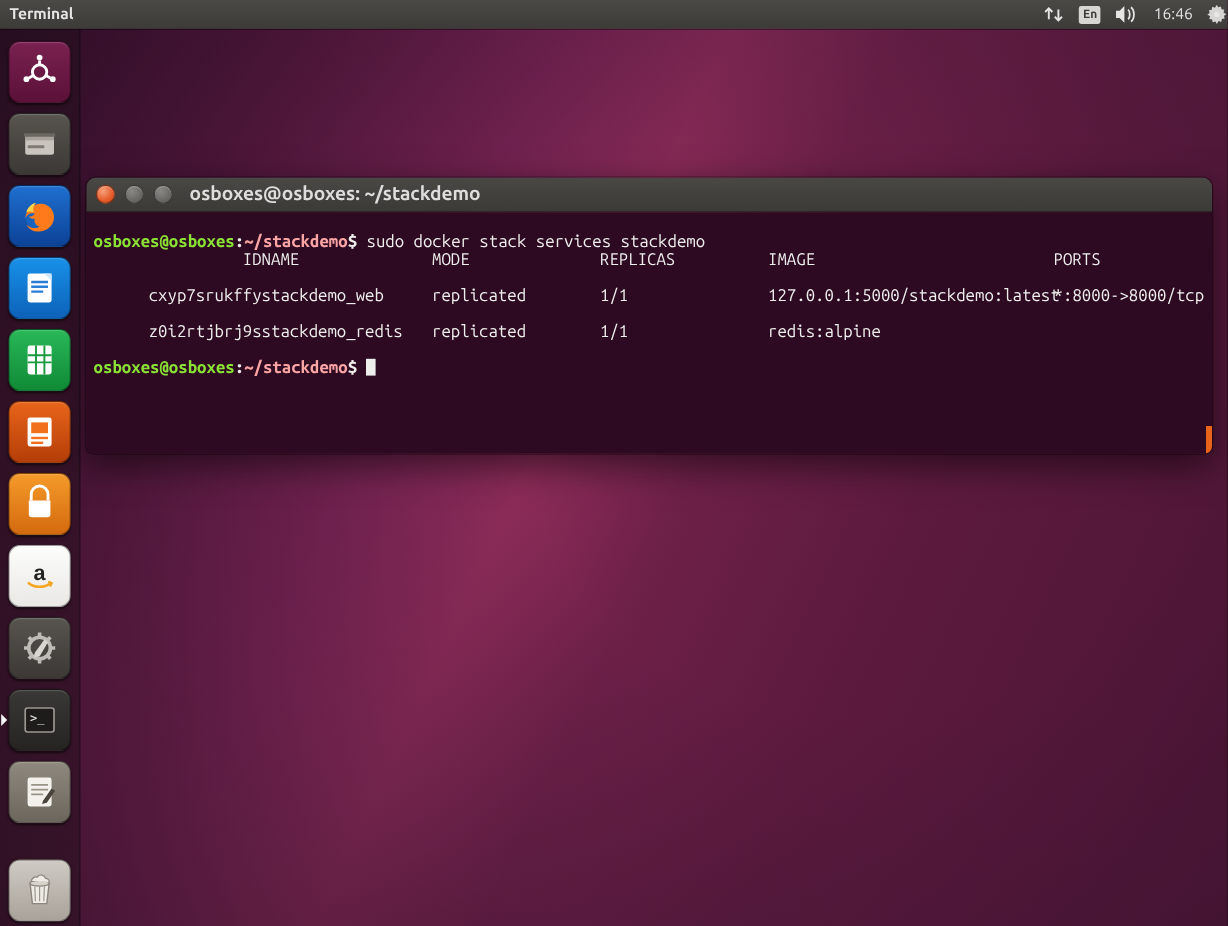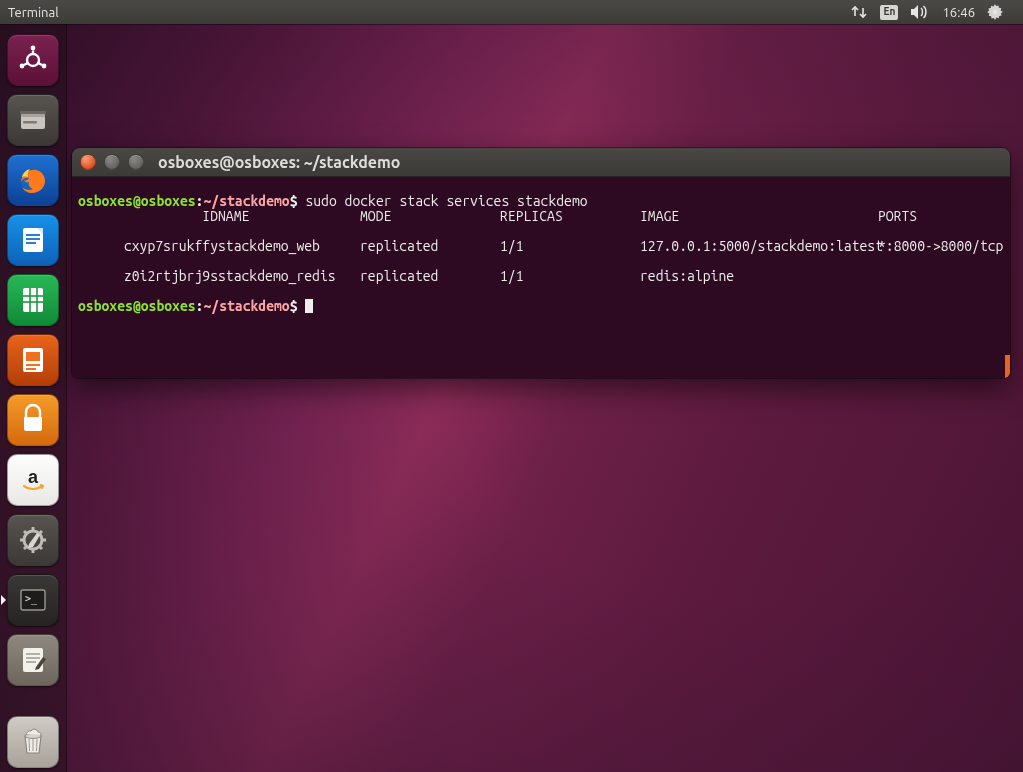--- a/index.html
+++ b/index.html
@@ -16,23 +16,23 @@
   }
   
   .top-panel{
     position:absolute;left:0;top:0;width:1023px;height:24px;
     background:linear-gradient(#4b4946,#3d3b38);
     color:#e6e5e3;font-size:13px;line-height:24px;
     display:flex;align-items:center;
     box-shadow:0 1px 0 rgba(0,0,0,.4);
     z-index:20;
   }
-  .top-panel .title{padding-left:8px;font-weight:400;}
+  .top-panel .title{padding-left:8px;font-weight:700;}
   .top-panel .spacer{flex:1;}
-  .top-panel .tray{display:flex;align-items:center;gap:12px;padding-right:20px;justify-content:flex-end;}
+  .top-panel .tray{display:flex;align-items:center;gap:12px;padding-right:1px;justify-content:flex-end;}
   .tray-item{display:flex;align-items:center;color:#e6e5e3;}
   .tray-item svg{display:block;}
   .tray-en{
     width:18px;height:15px;border-radius:2px;background:#d8d6d3;color:#3b3936;
     font-size:10px;font-weight:700;display:flex;align-items:center;justify-content:center;
   }
   
   .launcher{
     position:absolute;left:0;top:24px;width:66px;height:748px;
     background:rgba(30,15,25,.45);

